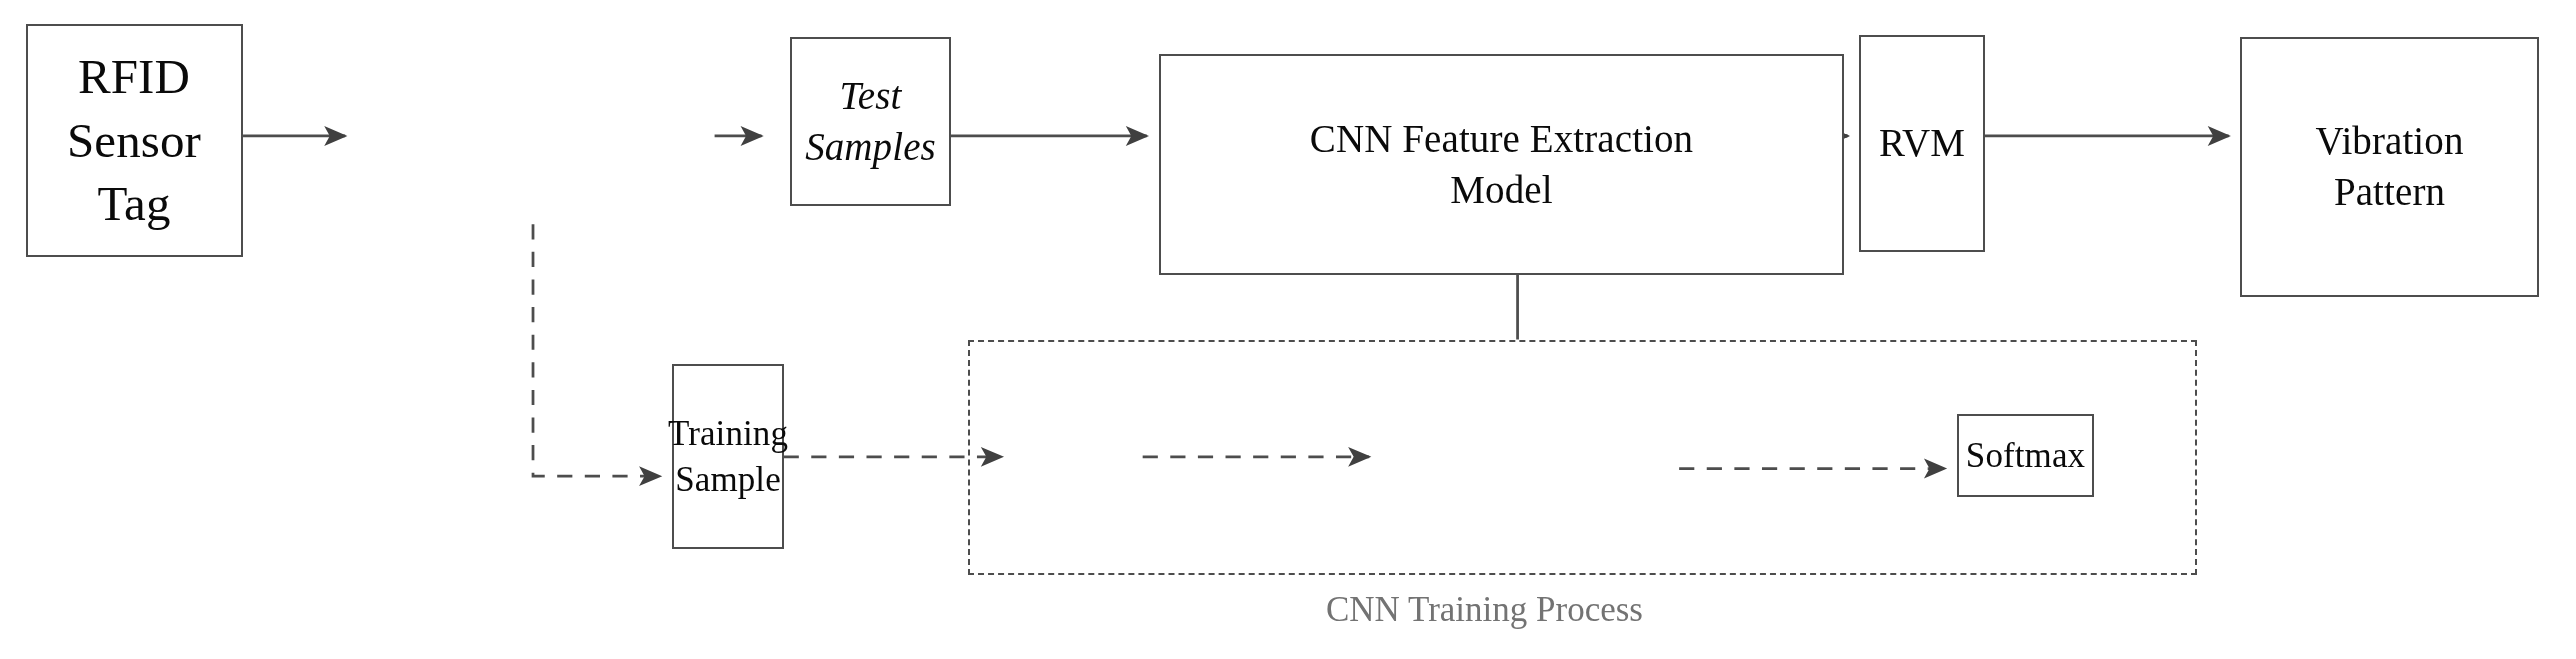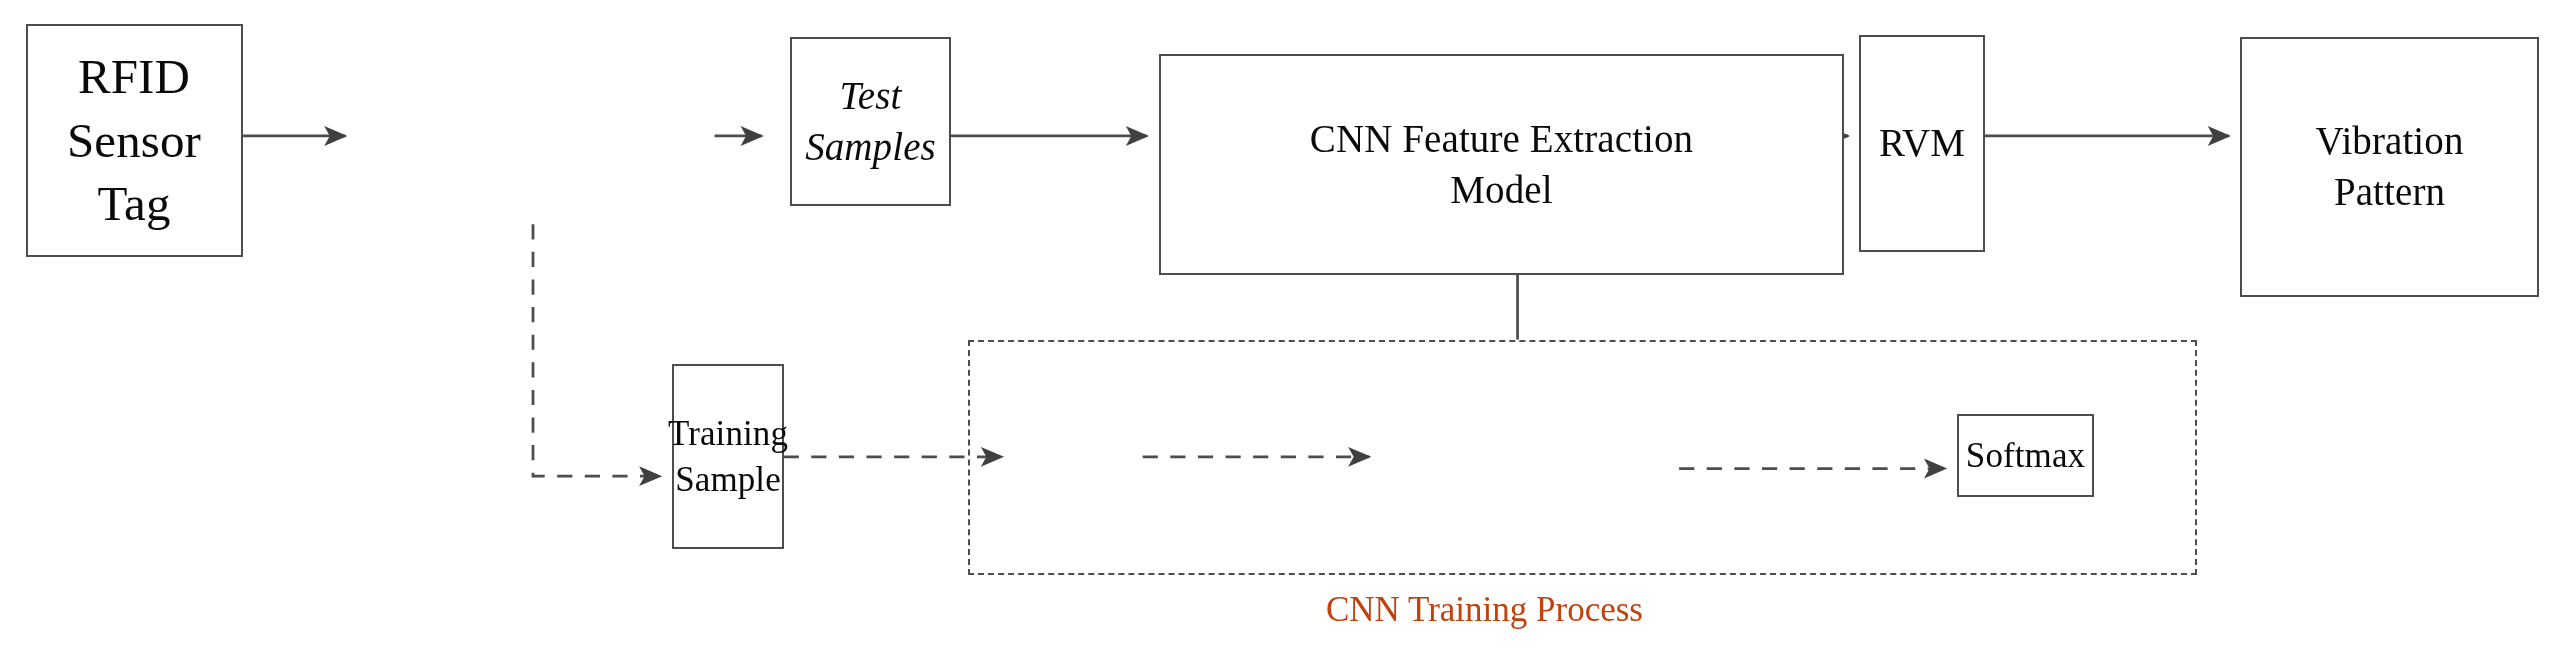--- a/index.html
+++ b/index.html
@@ -31,21 +31,21 @@
     letter-spacing: 0.1px;
   }
   .group-box {
     position: absolute;
     box-sizing: border-box;
     border: 2.1px dashed #4d4d4d;
     background: transparent;
   }
   .caption {
     position: absolute;
-    color: #c2410c;
+    color: #737373;
     white-space: nowrap;
     text-align: right;
   }
   svg#wires {
     position: absolute;
     left: 0;
     top: 0;
     width: 2576px;
     height: 659px;
     overflow: visible;

